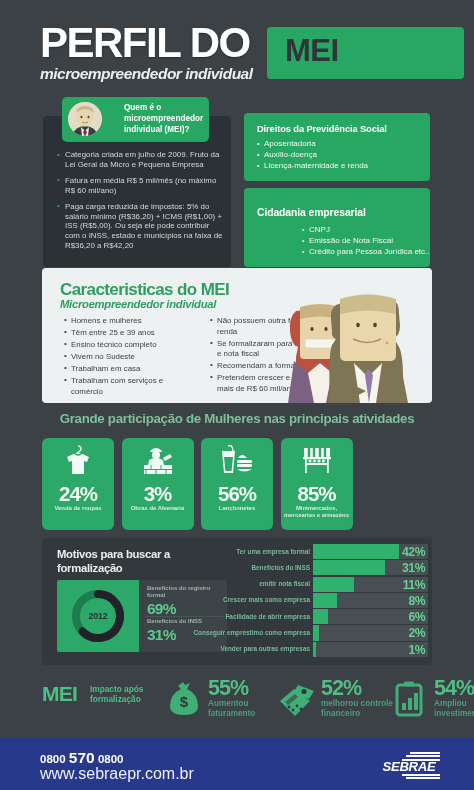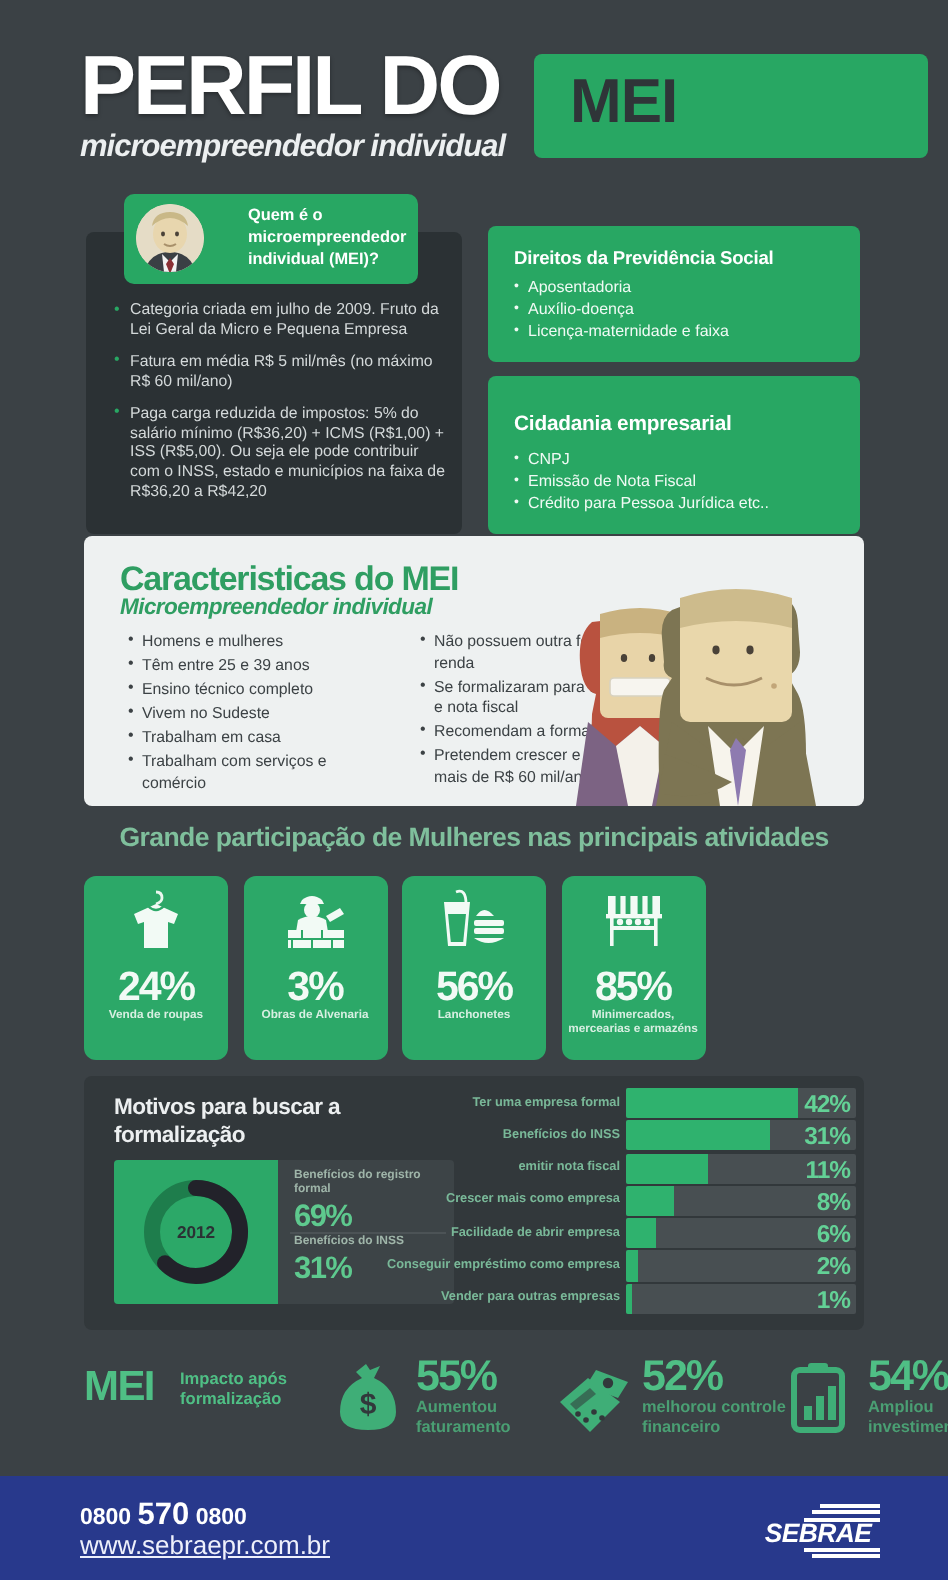--- a/index.html
+++ b/index.html
@@ -65,21 +65,21 @@
   
   .green-box { position: absolute; background: #28a763; border-radius: 4px; }
   #prev-box { left: 244px; top: 113px; width: 186px; height: 68px; }
   #cid-box  { left: 244px; top: 188px; width: 186px; height: 79px; }
   .gb-title {
     position: absolute; left: 13px; top: 11px;
     font-size: 9.3px; font-weight: bold; color: #ffffff; letter-spacing: -0.1px;
   }
   #cid-box .gb-title { top: 19px; font-size: 10.4px; }
   .gb-list { position: absolute; left: 13px; top: 25px; list-style: none; }
-  #cid-box .gb-list { top: 36px; }
+  #cid-box .gb-list { top: 36px; margin-left: 45px; }
   .gb-list li {
     position: relative; padding-left: 7px; color: #f0faf4;
     font-size: 8px; line-height: 11px;
   }
   .gb-list li:before {
     content: "\2022"; position: absolute; left: 0; top: -0.5px; font-size: 7px;
   }
 
   
   #carac-panel {
@@ -201,21 +201,21 @@
   .impact-pct {
     font-size: 21.5px; font-weight: bold; color: #4fbf85; letter-spacing: -1px;
     line-height: 22px;
   }
   .impact-lbl { font-size: 8.2px; font-weight: bold; color: #4a9f73; line-height: 9.5px; }
 
   
   #footer { position: absolute; left: 0; top: 738px; width: 474px; height: 52px; background: #28398c; }
   #phone { position: absolute; left: 40px; top: 11px; font-size: 11.5px; color: #fff; font-weight: bold; }
   #phone .big { font-size: 15.5px; }
-  #site { position: absolute; left: 40px; top: 27px; font-size: 13px; color: #eef0fb; text-decoration: underline; }
+  #site { position: absolute; left: 40px; top: 27px; font-size: 16px; color: #eef0fb; }
   #sebrae { position: absolute; right: 34px; top: 14px; width: 62px; height: 26px; }
   #sebrae-word {
     position: absolute; left: 0; top: 7px; width: 62px; text-align: center;
     font-size: 13.2px; font-weight: bold; font-style: italic; color: #fff; letter-spacing: -0.3px;
   }
   .sebrae-line { position: absolute; right: 0; height: 1.9px; background: #fff; }
 </style>
 </head>
 <body>
 
@@ -253,21 +253,21 @@
       </svg>
     </div>
     <div id="who-badge-text">Quem é o microempreendedor individual (MEI)?</div>
   </div>
 
   <div id="prev-box" class="green-box">
     <div class="gb-title">Direitos da Previdência Social</div>
     <ul class="gb-list">
       <li>Aposentadoria</li>
       <li>Auxílio-doença</li>
-      <li>Licença-maternidade e faixa</li>
+      <li>Licença-maternidade e renda</li>
     </ul>
   </div>
   <div id="cid-box" class="green-box">
     <div class="gb-title">Cidadania empresarial</div>
     <ul class="gb-list">
       <li>CNPJ</li>
       <li>Emissão de Nota Fiscal</li>
       <li>Crédito para Pessoa Jurídica etc..</li>
     </ul>
   </div>

